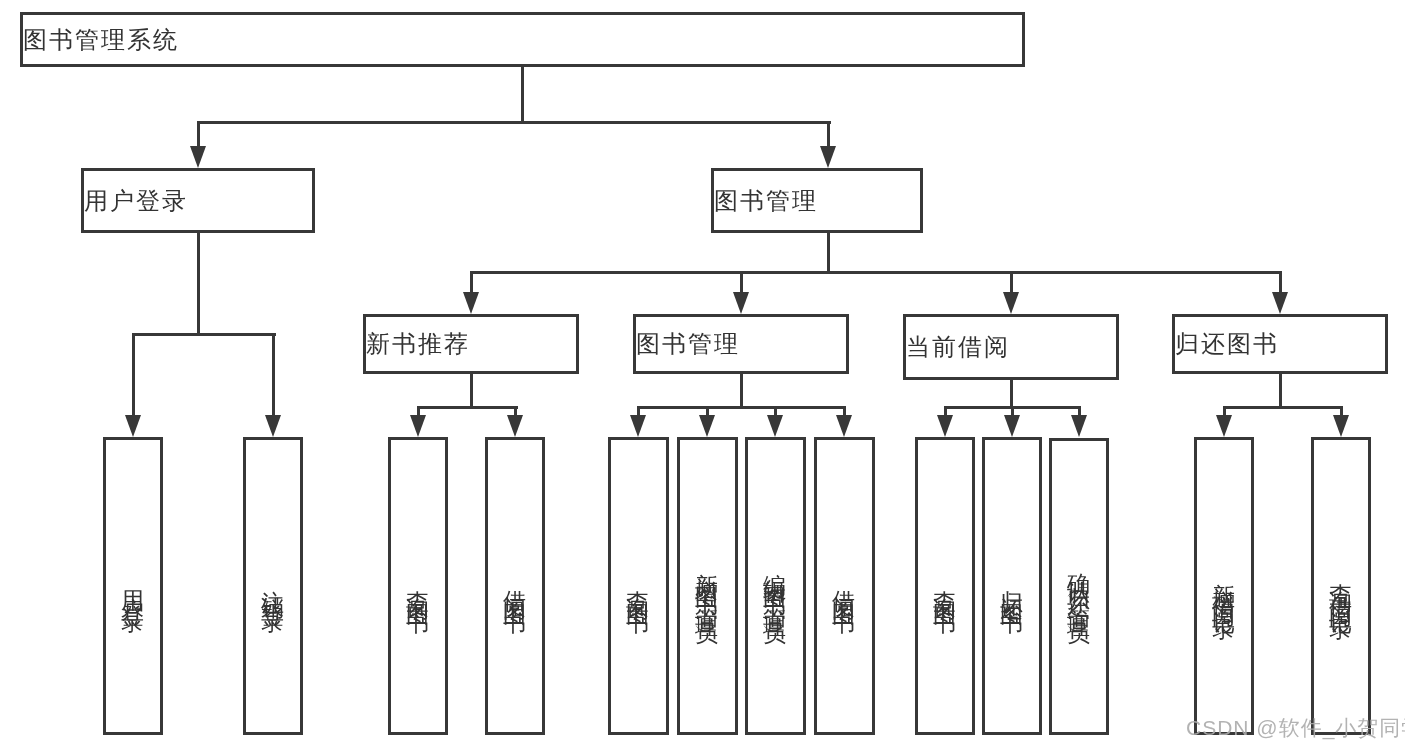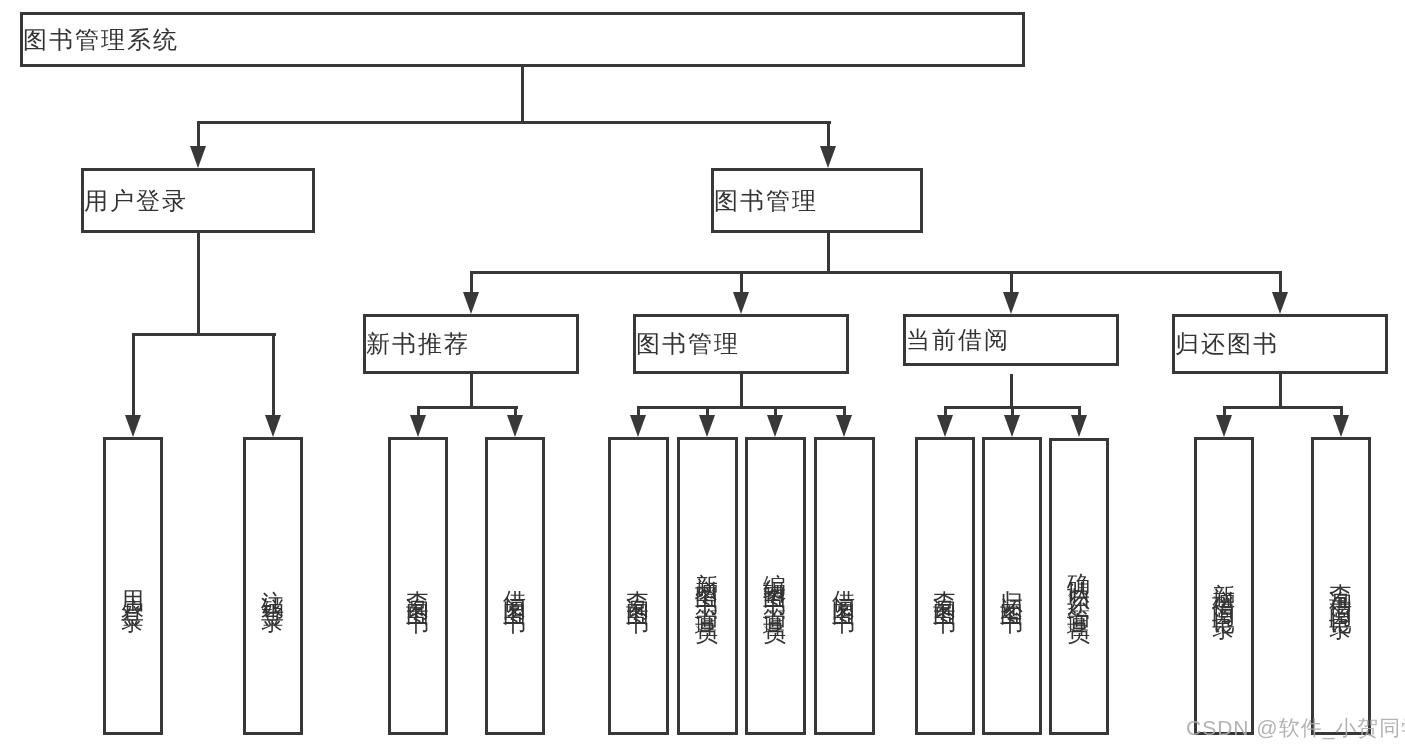--- a/index.html
+++ b/index.html
@@ -141,21 +141,21 @@
   <div class="box h" style="left:711px;top:168px;width:212px;height:65px">
     <span>图书管理</span>
   </div>
 
   <div class="box h" style="left:363px;top:314px;width:216px;height:60px">
     <span>新书推荐</span>
   </div>
   <div class="box h" style="left:633px;top:314px;width:216px;height:60px">
     <span>图书管理</span>
   </div>
-  <div class="box h" style="left:903px;top:314px;width:216px;height:52px">
+  <div class="box h" style="left:903px;top:314px;width:216px;height:66px">
     <span>当前借阅</span>
   </div>
   <div class="box h" style="left:1172px;top:314px;width:216px;height:60px">
     <span>归还图书</span>
   </div>
 
   <div class="box v" style="left:103px;top:437px;width:60px;height:298px">
     <span>用户登录</span>
   </div>
   <div class="box v" style="left:243px;top:437px;width:60px;height:298px">

